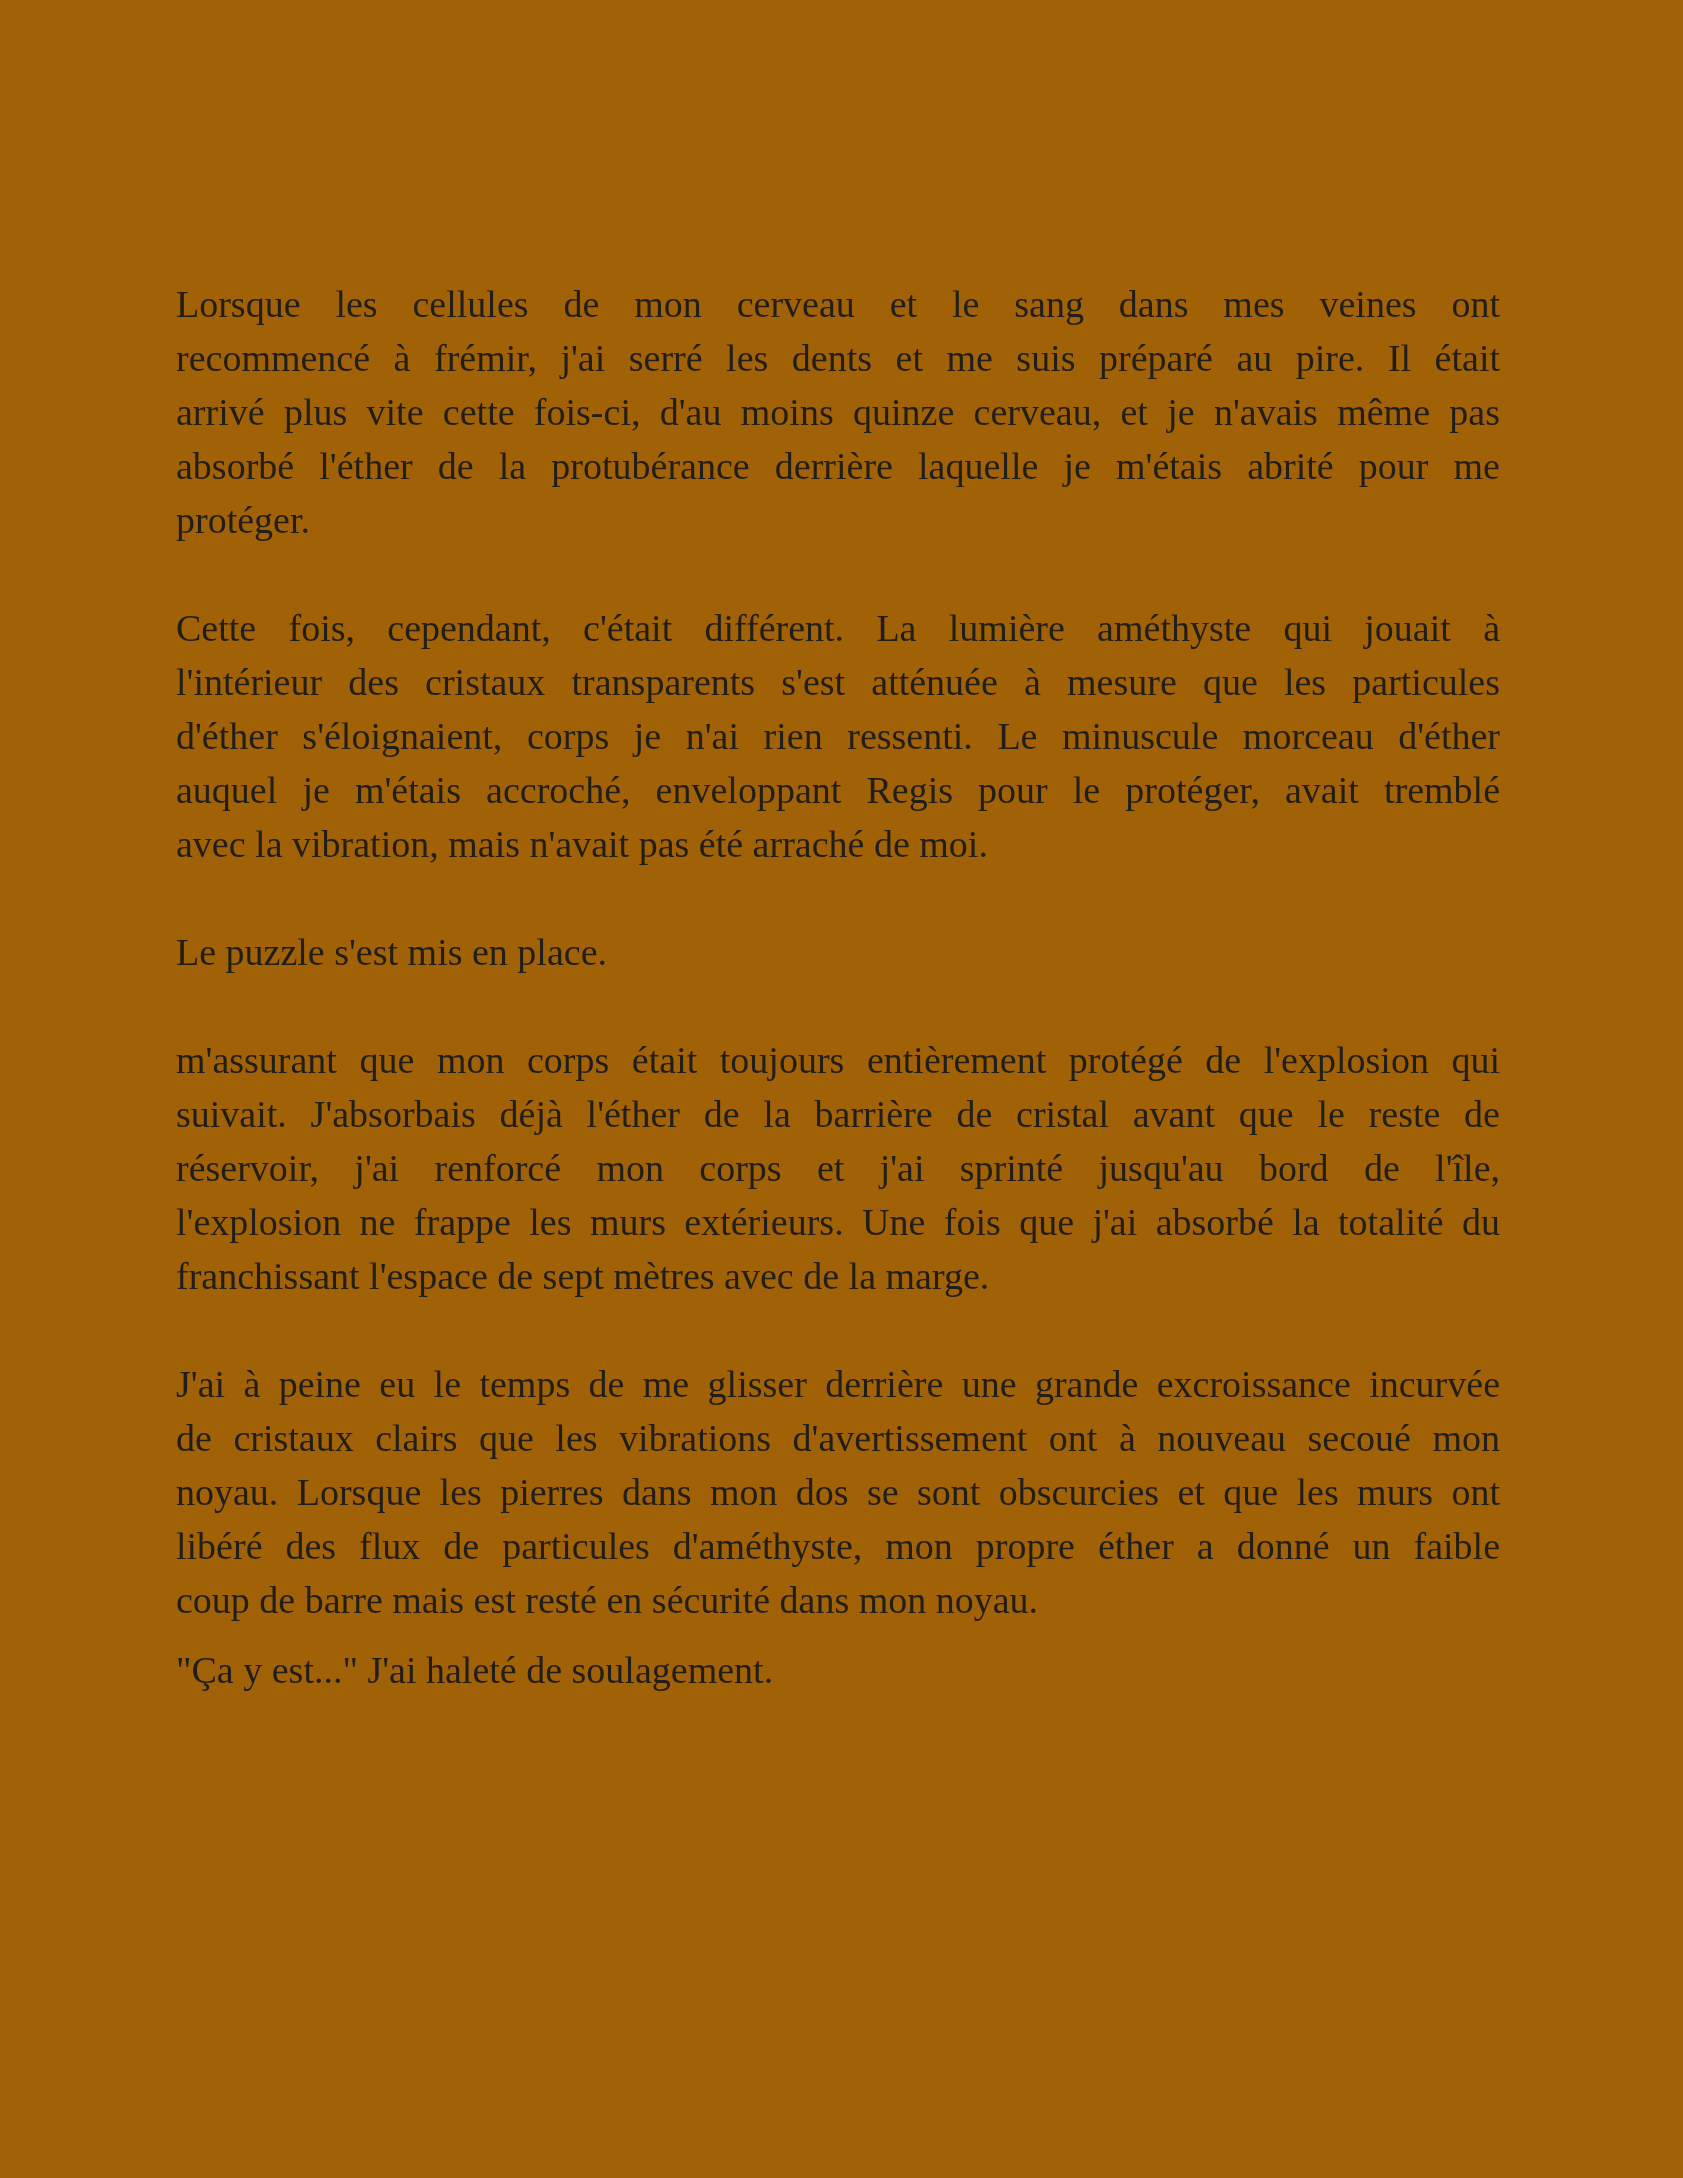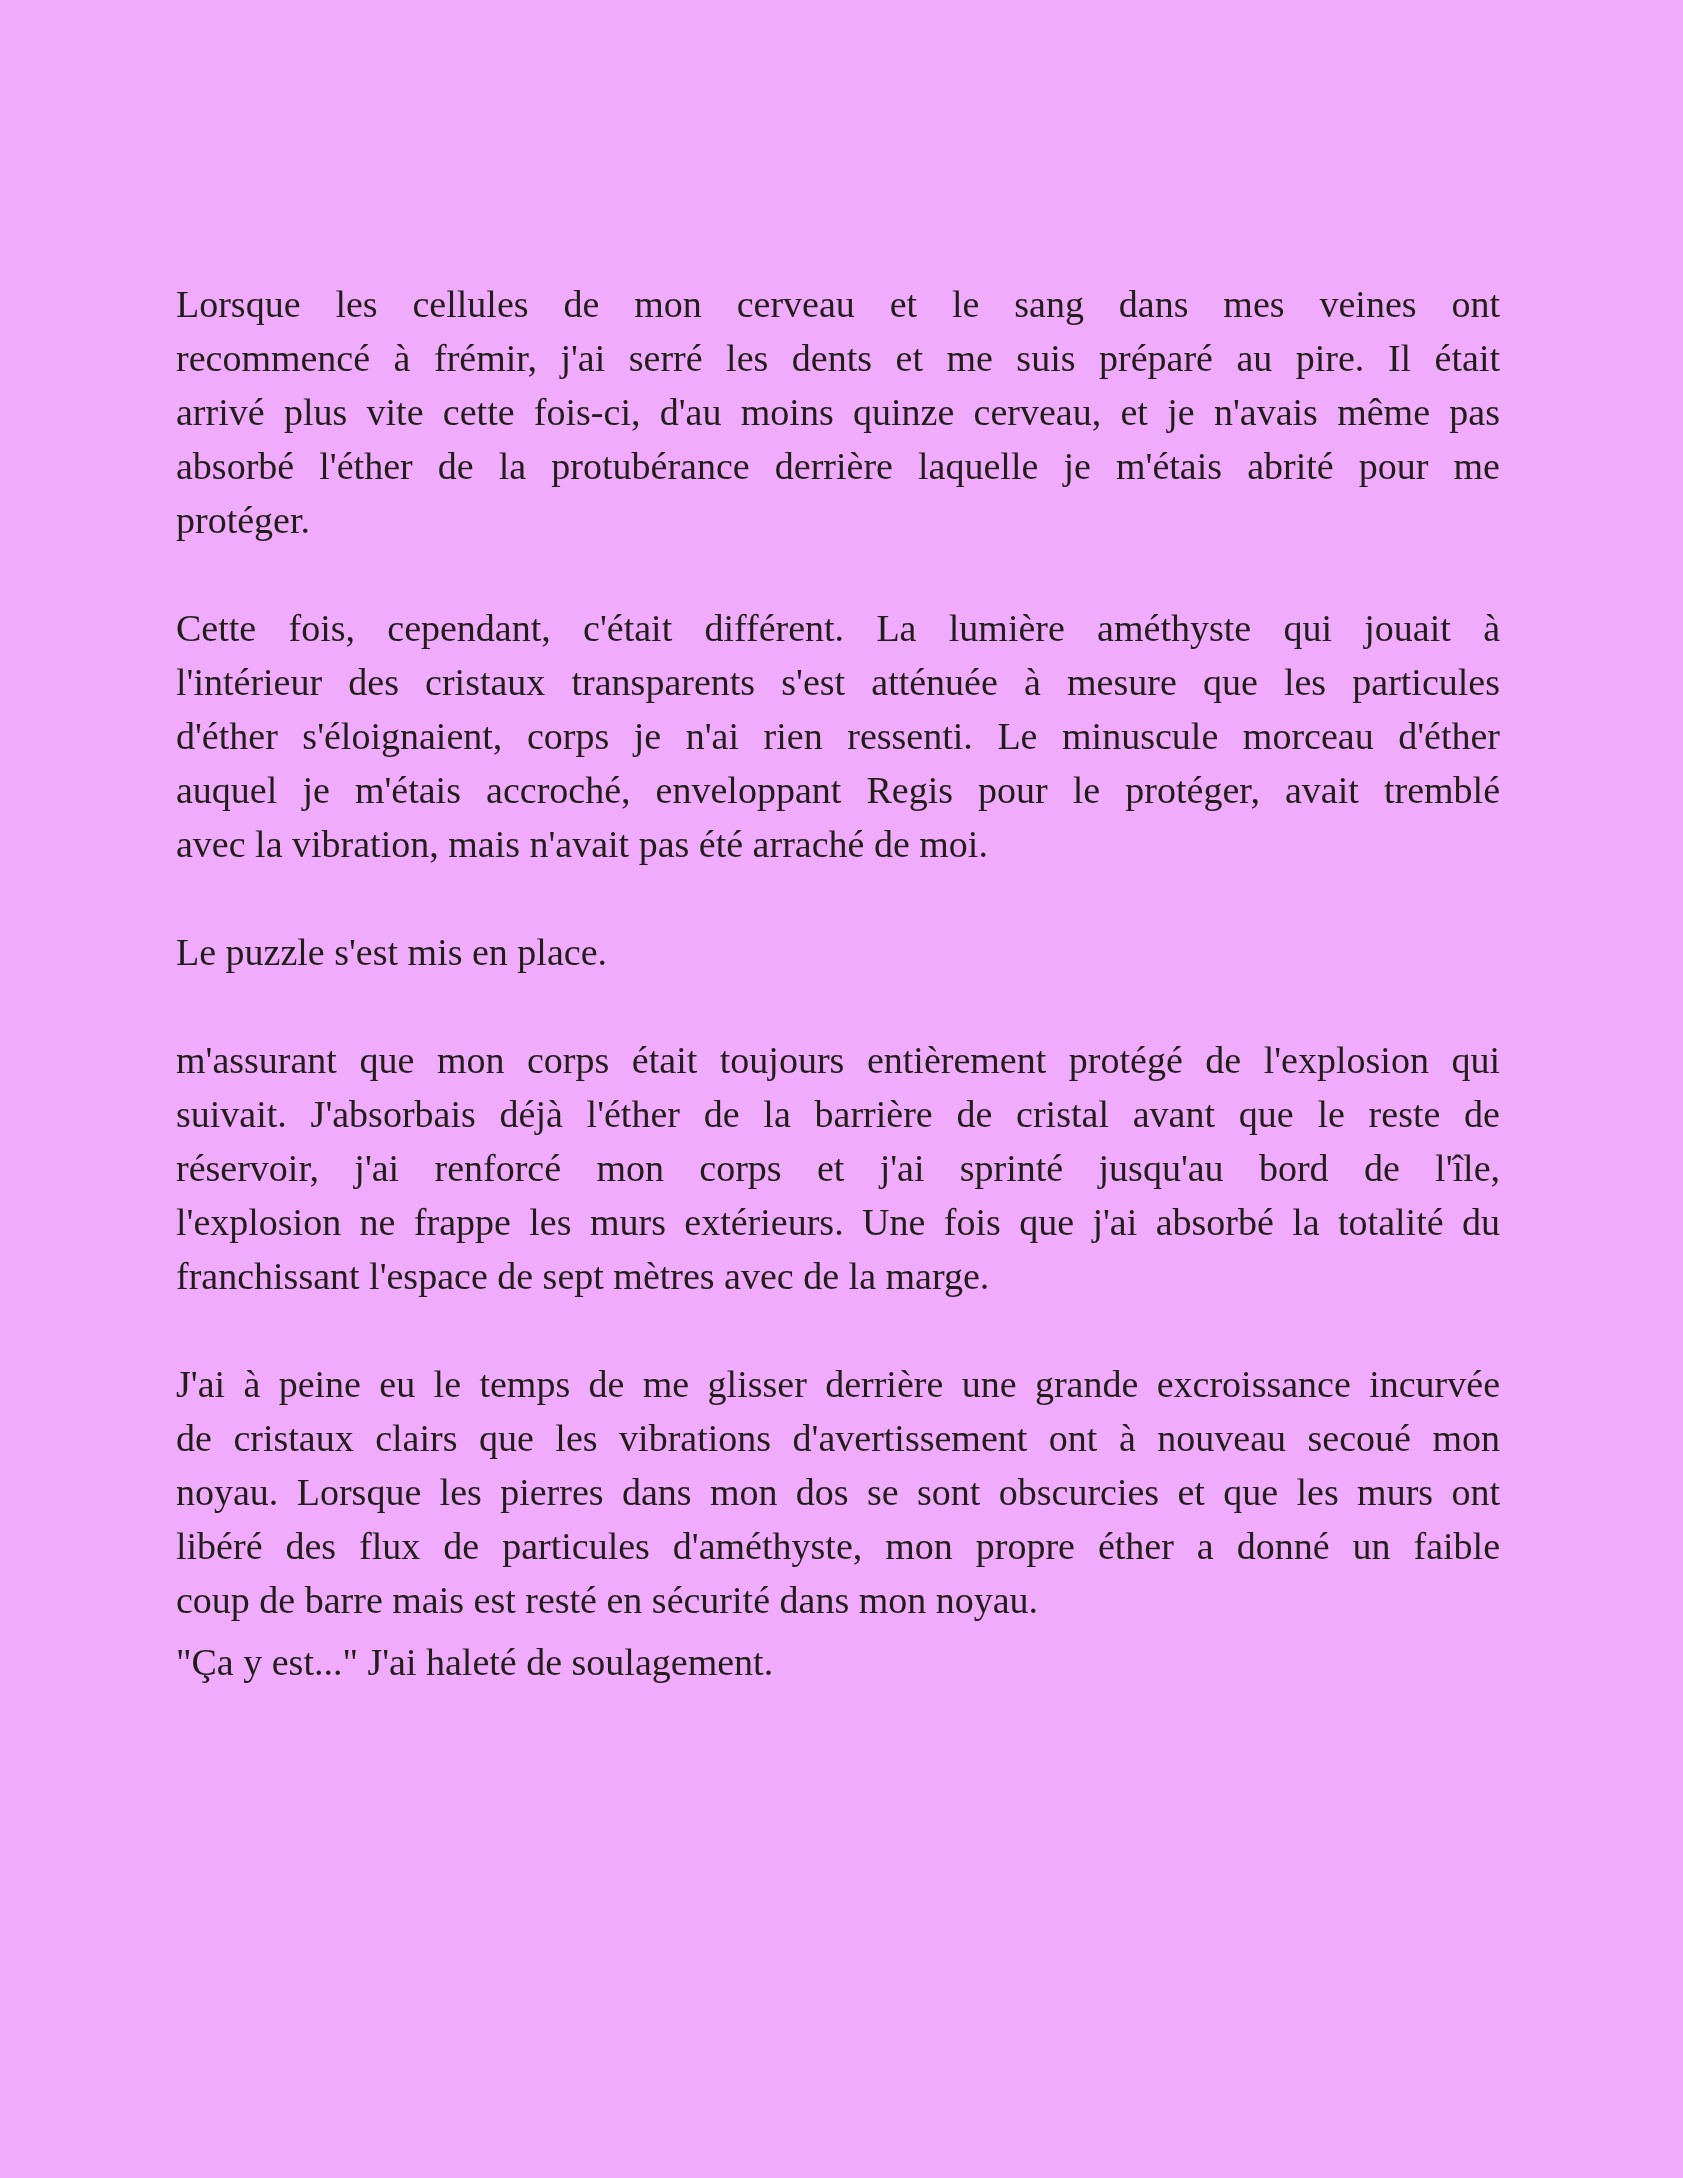--- a/index.html
+++ b/index.html
@@ -4,39 +4,39 @@
 <style>
   html, body {
     margin: 0;
     padding: 0;
     background: #ffffff;
   }
   .page {
     position: relative;
     width: 1683px;
     height: 2178px;
-    background: #f0abfc;
+    background: #a16207;
     overflow: hidden;
   }
   .text-block {
     position: absolute;
     left: 176px;
     top: 277px;
     width: 1324px;
     font-family: "Liberation Serif", "DejaVu Serif", serif;
     font-size: 38px;
     line-height: 54px;
     color: #211d18;
     -webkit-font-smoothing: antialiased;
   }
   .para {
     margin: 0 0 54px 0;
   }
   .para.tight {
-    margin-bottom: 8px;
+    margin-bottom: 16px;
   }
   .line {
     text-align: justify;
     text-align-last: justify;
     -moz-text-align-last: justify;
     hyphens: none;
     white-space: normal;
   }
   .line.last {
     text-align-last: left;

